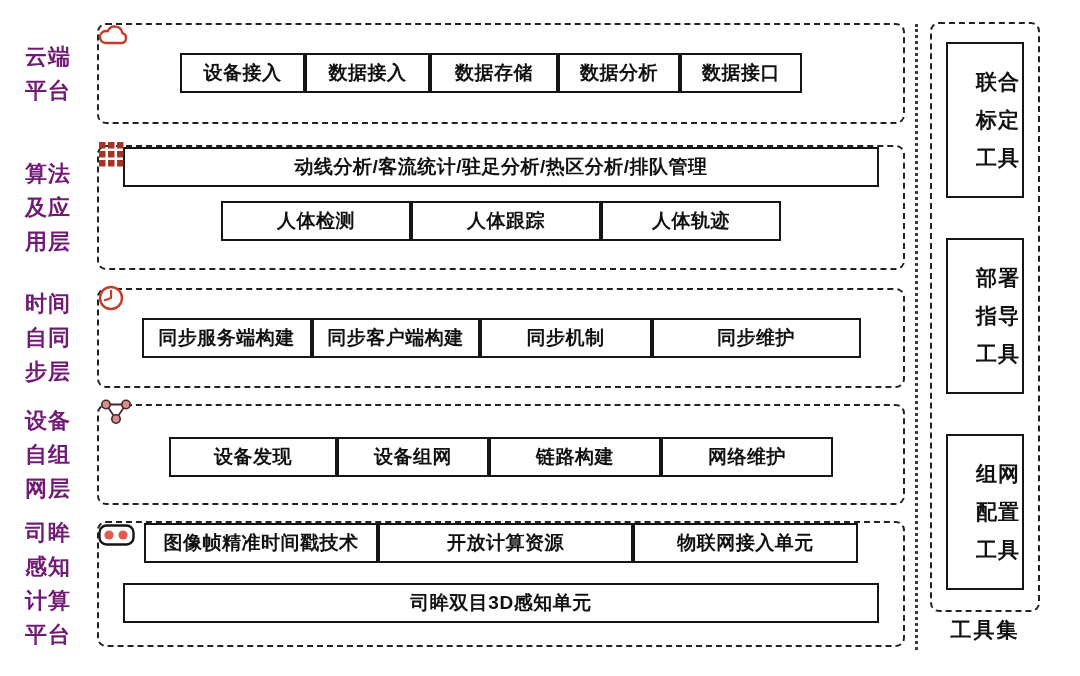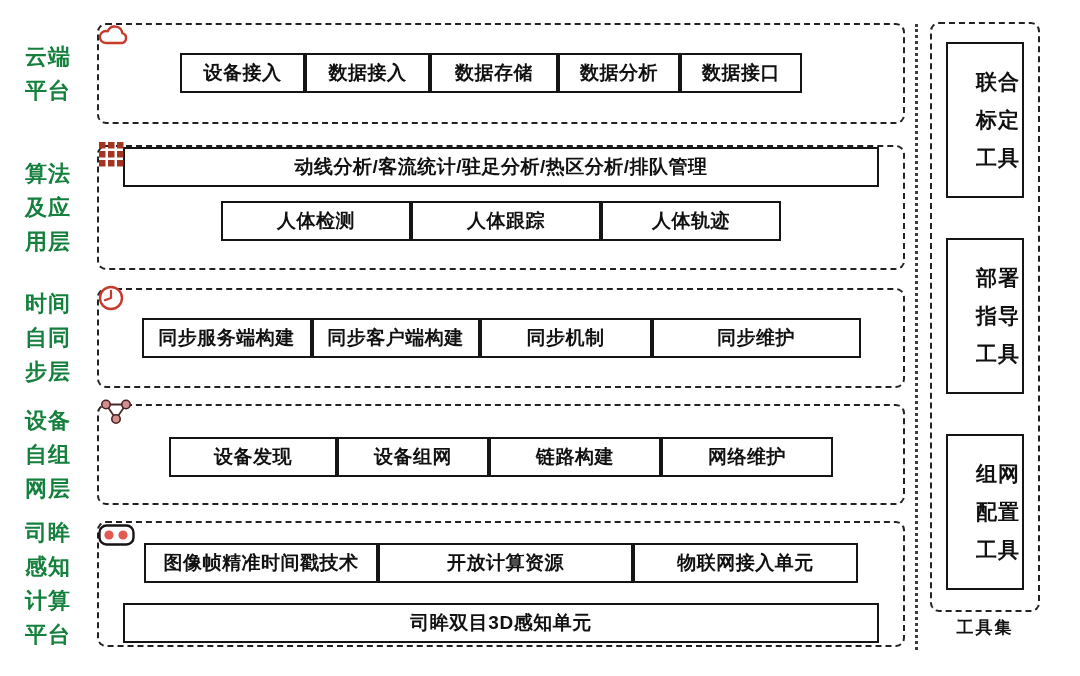--- a/index.html
+++ b/index.html
@@ -10,21 +10,21 @@
   }
   .layer {
     position:absolute; left:97px; width:808px;
     border:2px dashed #222; border-radius:9px; box-sizing:border-box;
     background:#fff;
   }
   .side-label {
     position:absolute; left:0; width:96px;
     display:flex; align-items:center; justify-content:center;
     text-align:center; font-size:22px; font-weight:bold; line-height:34px;
-    white-space:pre-line; letter-spacing:1px; color:#15803d;
+    white-space:pre-line; letter-spacing:1px; color:#701a75;
   }
   .row { display:flex; justify-content:center; box-sizing:border-box; }
   .box {
     height:40px; border:2.5px solid #151515; box-sizing:border-box;
     display:flex; align-items:center; justify-content:center;
     font-size:19px; font-weight:bold; background:#fff; white-space:nowrap;
     letter-spacing:0.5px;
   }
   .wide {
     margin:0 24px; height:40px; border:2.5px solid #151515; box-sizing:border-box;
@@ -43,21 +43,21 @@
     justify-content:space-between; padding:18px 0 20px; background:#fff;
   }
   .tool-box {
     width:78px; height:156px; border:2.5px solid #151515; box-sizing:border-box;
     display:flex; align-items:center; justify-content:center; text-align:center;
     font-size:21px; font-weight:bold; line-height:38px; white-space:pre-line;
     background:#fff; letter-spacing:1px;padding-left:26px;
   }
   .toolset-label {
     position:absolute; left:930px; top:616px; width:110px; text-align:center;
-    font-size:17px; font-weight:bold; letter-spacing:2px;
+    font-size:21px; font-weight:bold; letter-spacing:2px;
   }
 </style>
 </head>
 <body>
 
 <div class="canvas">
 
   <div class="side-label" style="top:23px;height:101px">云端
 平台</div>
   <div class="side-label" style="top:145px;height:125px">算法
@@ -146,21 +146,21 @@
   </div>
 
   <div class="layer" style="top:521px;height:126px">
     <div class="licon" style="left:-1px;top:1px">
       <svg width="37" height="22" viewBox="0 0 37 22">
         <rect x="1.5" y="1.5" width="34" height="19" rx="7" fill="#fff" stroke="#151515" stroke-width="2.4"></rect>
         <circle cx="11" cy="11" r="4.6" fill="#e25b52"></circle>
         <circle cx="25" cy="11" r="4.6" fill="#e25b52"></circle>
       </svg>
     </div>
-    <div class="row" style="margin-top:20px;padding:0 24px">
+    <div class="row" style="padding:0 24px">
       <div class="box" style="width:234px">图像帧精准时间戳技术</div>
       <div class="box" style="width:255px">开放计算资源</div>
       <div class="box" style="width:225px">物联网接入单元</div>
     </div>
     <div class="wide" style="margin-top:20px">司眸双目3D感知单元</div>
   </div>
 
   <div class="divider"></div>
 
   <div class="tools">

